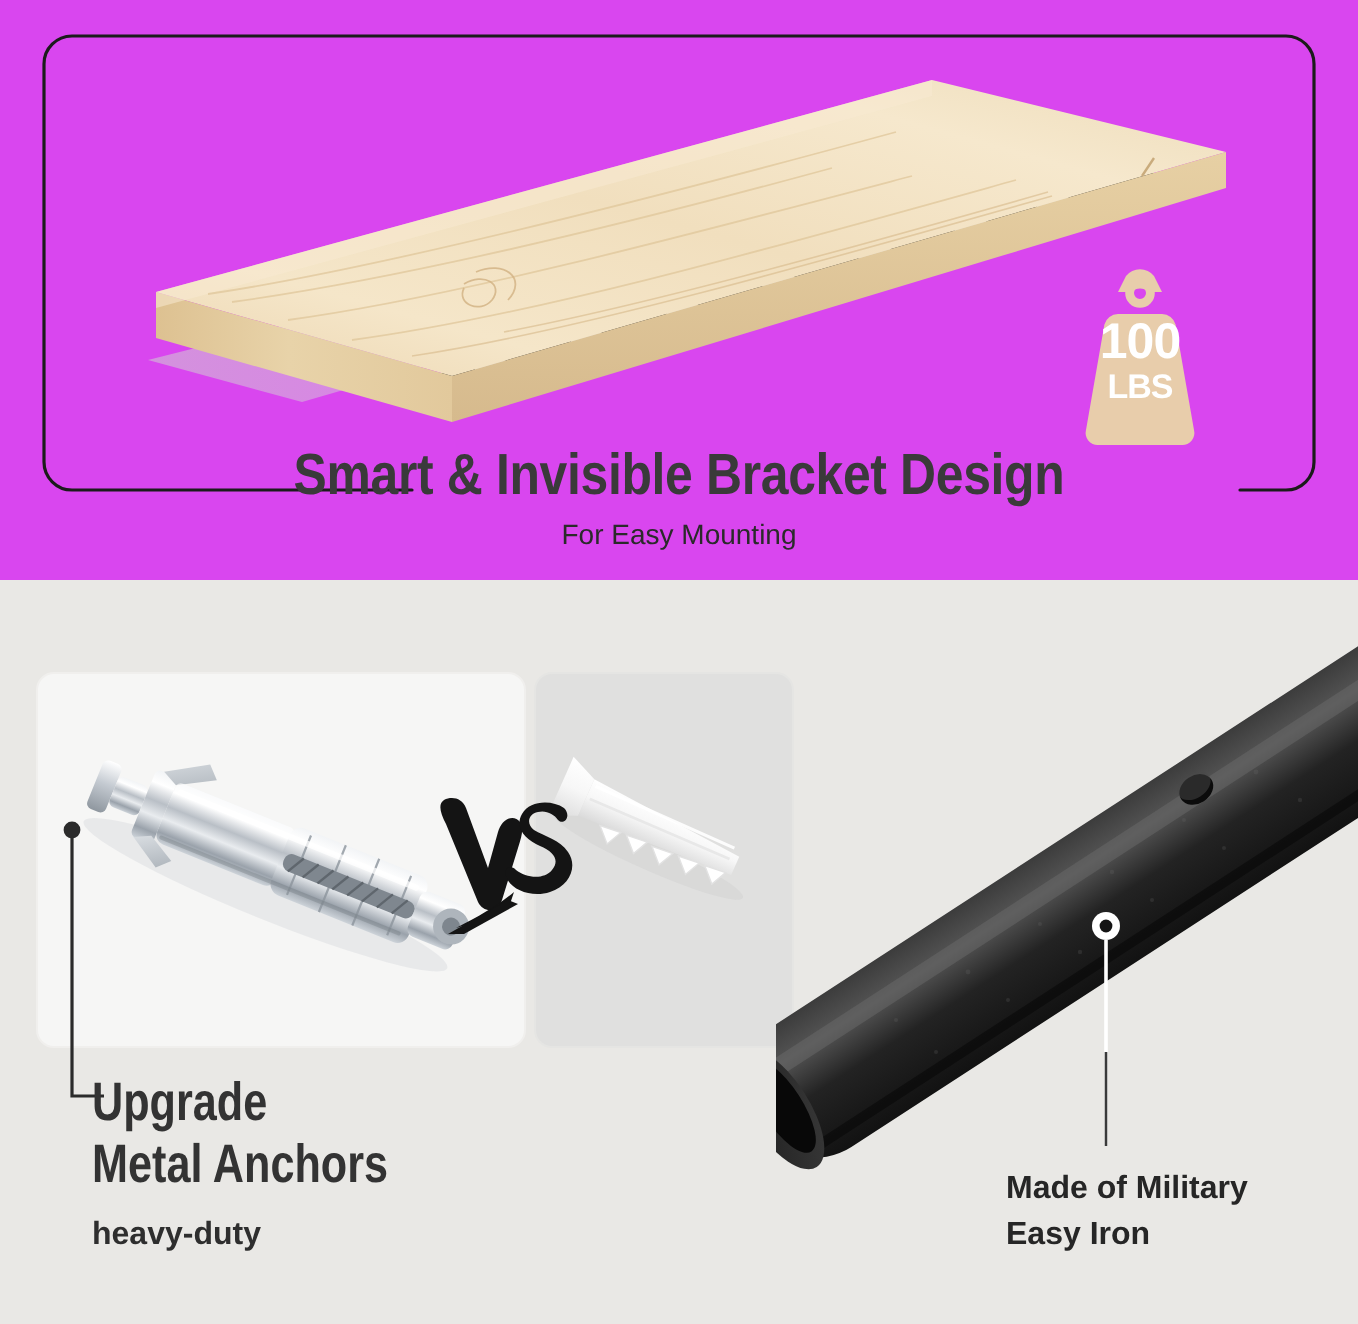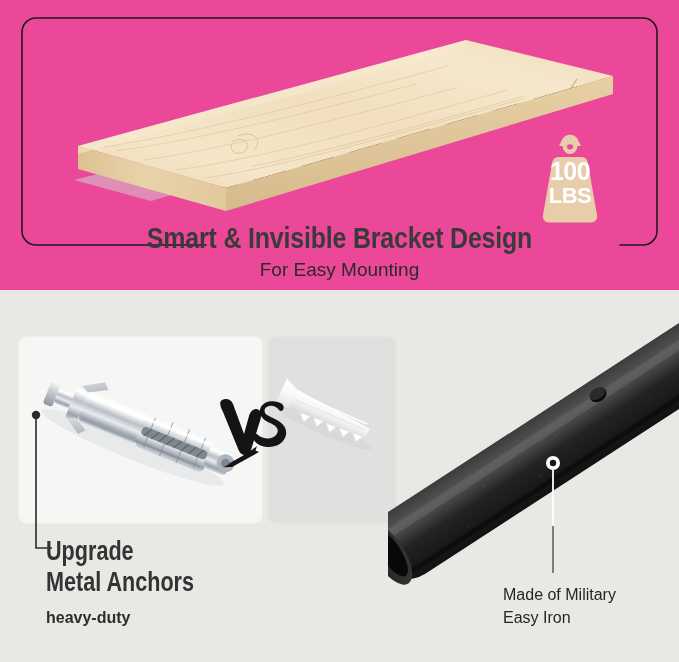--- a/index.html
+++ b/index.html
@@ -5,51 +5,51 @@
   html,body{margin:0;padding:0;}
   body{
     width:679px;height:662px;
     font-family:"Liberation Sans",sans-serif;
     background:#ffffff;
     overflow:hidden;
   }
   #stage{position:relative;width:679px;height:662px;overflow:hidden;background:#fff;}
 
   
-  .top-panel{position:absolute;left:0;top:0;width:679px;height:290px;background:#ec4899;}
+  .top-panel{position:absolute;left:0;top:0;width:679px;height:290px;background:#d946ef;}
 
   .frame-svg{position:absolute;left:0;top:0;width:679px;height:290px;pointer-events:none;}
 
   
   .shelf-wrap{position:absolute;left:56px;top:18px;width:560px;height:200px;}
   .shelf-svg{position:absolute;left:0;top:0;width:560px;height:200px;}
 
   
   .weight-badge{position:absolute;left:533px;top:133px;width:74px;height:92px;}
   .weight-badge svg{display:block;width:74px;height:92px;}
   .badge-text{
     position:absolute;left:0;top:26px;width:74px;text-align:center;
     color:#ffffff;font-weight:bold;line-height:1;
     font-family:"Liberation Sans",sans-serif;
     letter-spacing:-0.5px;
   }
   .badge-num{font-size:25px;display:block;}
-  .badge-unit{font-size:22px;display:block;margin-top:1px;}
+  .badge-unit{font-size:17px;display:block;margin-top:1px;}
 
   .headline{
     position:absolute;left:0;top:222px;width:679px;text-align:center;
     font-family:"Liberation Sans Narrow","Liberation Sans",sans-serif;
     font-weight:bold;font-size:29px;color:#3a3a3a;
     letter-spacing:-0.2px;
     transform:scaleX(0.86);transform-origin:50% 50%;
     white-space:nowrap;
   }
   .subhead{
     position:absolute;left:0;top:259px;width:679px;text-align:center;
-    font-size:19px;color:#2a2a2a;font-weight:normal;
+    font-size:14px;color:#2a2a2a;font-weight:normal;
   }
 
   
   .bottom-panel{
     position:absolute;left:0;top:290px;width:679px;height:372px;
     background:#e9e8e5;
   }
 
   
   .card{position:absolute;border-radius:9px;}
@@ -79,21 +79,21 @@
   .anchor-sub{
     position:absolute;left:46px;top:609px;
     font-size:16px;color:#2e2e2e;font-weight:bold;white-space:nowrap;
   }
 
   .pipe-label{
     position:absolute;left:503px;top:583px;
     font-size:16px;line-height:23px;color:#262626;font-weight:normal;
     white-space:nowrap;
   }
-  .pipe-label span{display:block;}
+  .pipe-label span{display:block;font-weight:bold;}
 </style>
 </head>
 <body>
 
 <div id="stage">
 
   <div class="top-panel">
 
     <svg class="frame-svg" viewBox="0 0 679 290">
 

